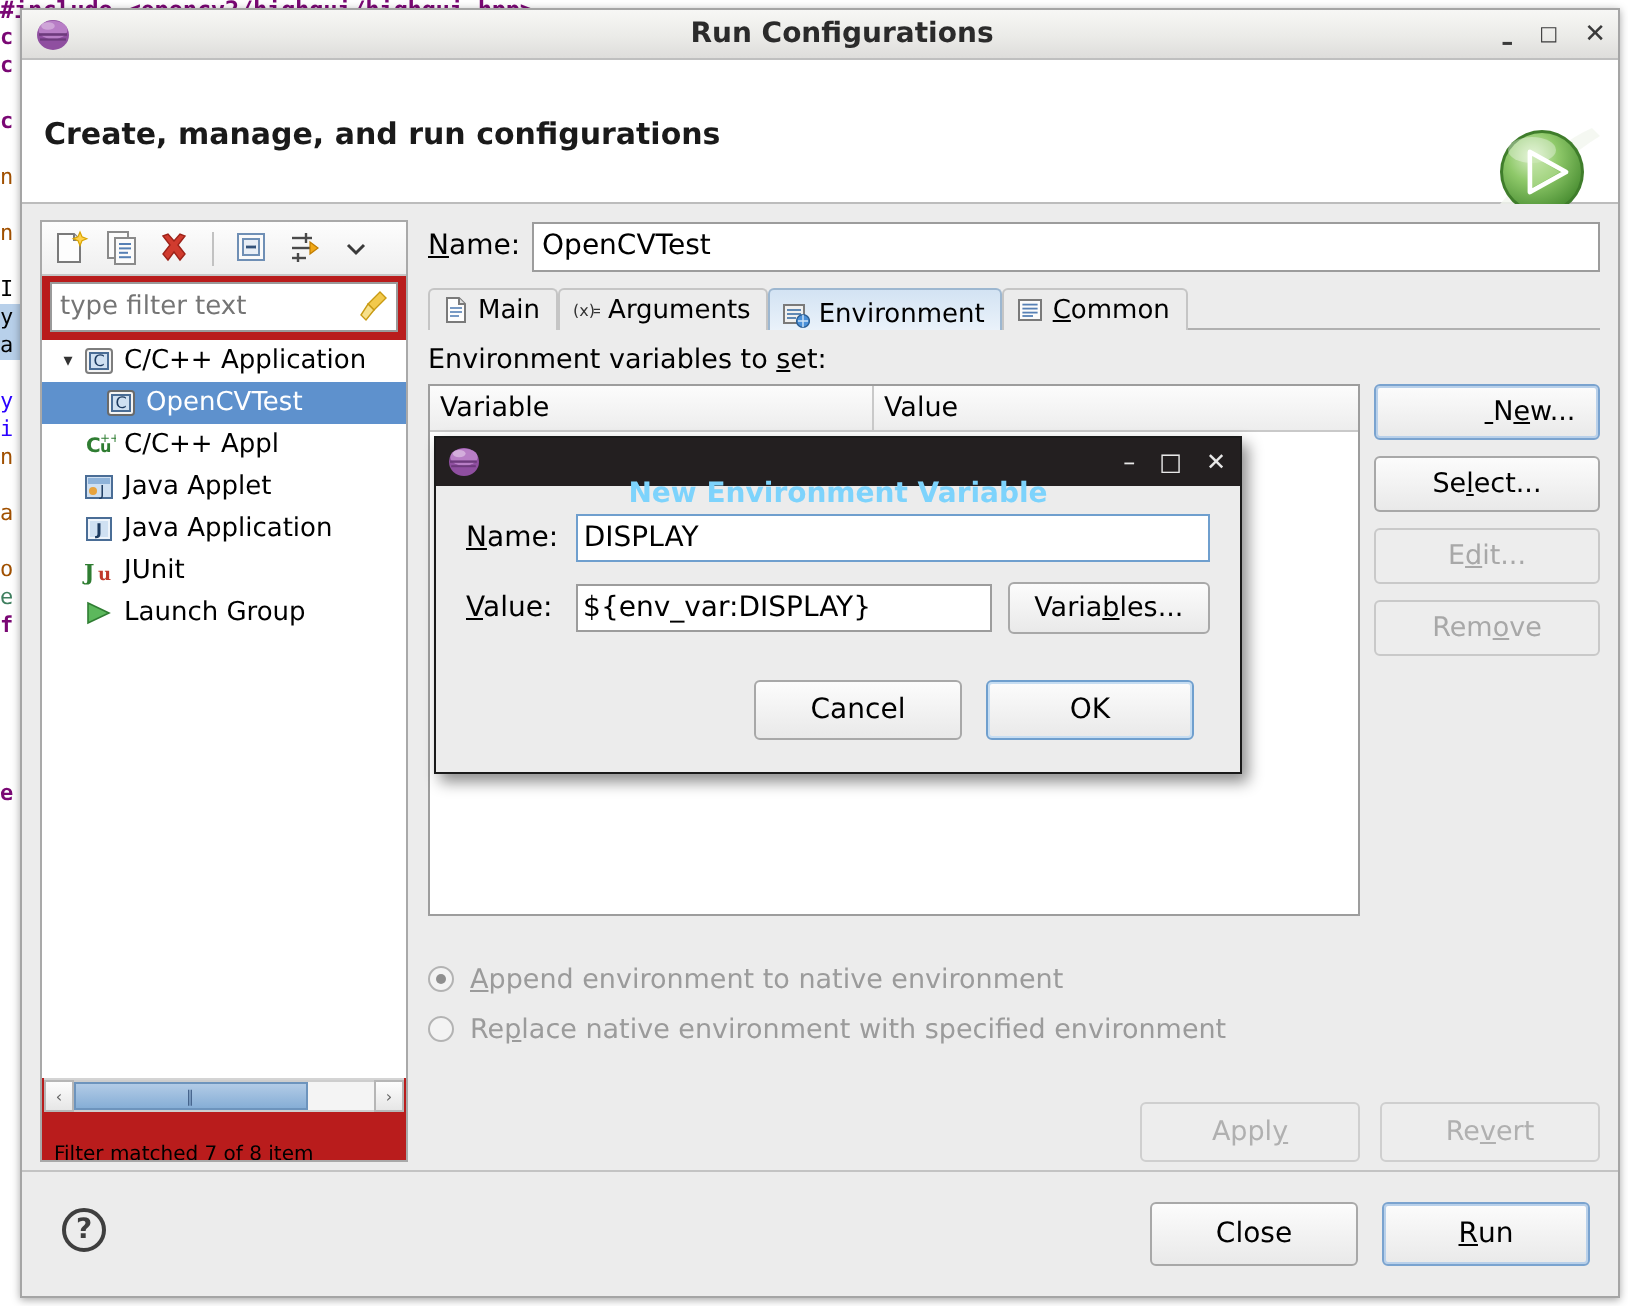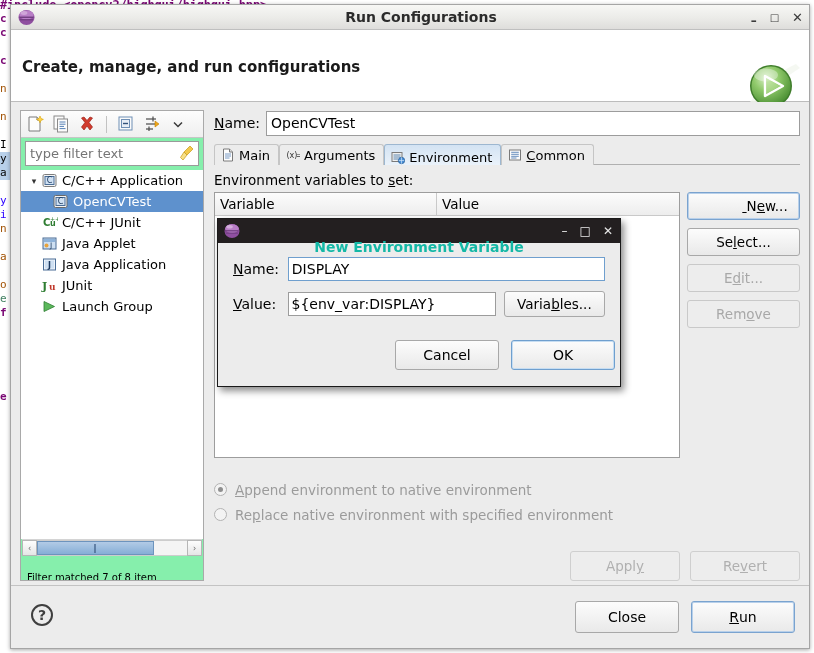--- a/index.html
+++ b/index.html
@@ -96,21 +96,21 @@
     position: relative;
     height: 483px;
     background: #ececec;
     padding: 8px 9px 0 9px;
     display: flex;
   }
 
   
   #leftpanel {
     width: 184px; height: 471px;
-    background: #86efac;
+    background: #b91c1c;
     border: 1px solid #a9a9a9;
     display: flex; flex-direction: column;
   }
   #ltoolbar {
     height: 27px;
     border-bottom: 1px solid #c6c6c6;
     background: linear-gradient(to bottom,#fdfdfd,#efefef);
     display: flex; align-items: center; padding: 0 4px; gap: 6px;
   }
   .tbicon { width: 20px; height: 20px; position: relative; }
@@ -308,21 +308,21 @@
     box-shadow: 3px 4px 7px rgba(0,0,0,.45);
     z-index: 50;
   }
   #modaltitle {
     height: 24px; background: #231f20;
     display: flex; align-items: center;
     position: relative;
   }
   #modaltitle .micon { position: absolute; left: 5px; top: 3px; width: 18px; height: 18px; }
   #modaltitle .mttl {
-    flex: 1; text-align: center; color: #14b8a6;
+    flex: 1; text-align: center; color: #7dd3fc;
     font-weight: bold; font-size: 14px; margin-top: 32px;
   }
   #modaltitle .mbtns {
     position: absolute; right: 7px; top: 0; height: 24px;
     display: flex; align-items: center; gap: 12px;
     color: #e8e8e8; font-size: 12px;
   }
   #modalbody { position: relative; height: 143px; padding: 14px 15px 0 15px; }
   .frow { display: flex; align-items: center; margin-bottom: 10px; }
   .frow .flbl { width: 55px; font-size: 14px; }
@@ -337,21 +337,21 @@
     font-family: inherit; font-size: 14px; padding: 0 3px; outline: 0;
   }
   #varsbtn {
     margin-left: 8px; width: 102px; height: 26px;
     background: linear-gradient(to bottom,#fcfcfc,#e9e9e9);
     border: 1px solid #a8a8a8; border-radius: 3px;
     font-family: inherit; font-size: 13.5px;
     display: flex; align-items: center; justify-content: center;
   }
   #modalbtns {
-    position: absolute; right: 5px; bottom: 16px;
+    position: absolute; right: 23px; bottom: 16px;
     display: flex; gap: 12px;
   }
   #modalbtns .mbtn {
     width: 104px; height: 30px;
     background: linear-gradient(to bottom,#fcfcfc,#e9e9e9);
     border: 1px solid #a8a8a8; border-radius: 3px;
     font-family: inherit; font-size: 14px;
     display: flex; align-items: center; justify-content: center;
   }
   #modalbtns .mbtn.focus { border-color: #6f9fce; box-shadow: 0 0 0 1px #c6ddf2 inset; }
@@ -529,21 +529,21 @@
 
         <div class="trow">
           <span class="arrow"></span>
           <span class="ticon">
             <svg width="17" height="15" viewBox="0 0 17 15">
               <text x="2" y="11" font-size="10" font-weight="bold" font-family="DejaVu Sans, sans-serif" fill="#2f7d32">C</text>
               <text x="9" y="11" font-size="8" font-weight="bold" font-family="DejaVu Sans, sans-serif" fill="#2f7d32">u</text>
               <text x="9" y="6" font-size="6" font-family="DejaVu Sans, sans-serif" fill="#2f7d32">++</text>
             </svg>
           </span>
-          <span class="tlabel">C/C++ JUnit</span>
+          <span class="tlabel">C/C++ Appl</span>
         </div>
 
         <div class="trow">
           <span class="arrow"></span>
           <span class="ticon">
             <svg width="17" height="15" viewBox="0 0 17 15">
               <rect x="2" y="2" width="13" height="11" fill="#cfe0f2" stroke="#4a6d96"></rect>
               <rect x="3" y="3" width="11" height="3" fill="#8fb3d9"></rect>
               <text x="9" y="12" font-size="7.5" font-family="DejaVu Sans, sans-serif" fill="#1c3a60">J</text>
               <circle cx="5.5" cy="9.5" r="2" fill="#e8a33d"></circle>

